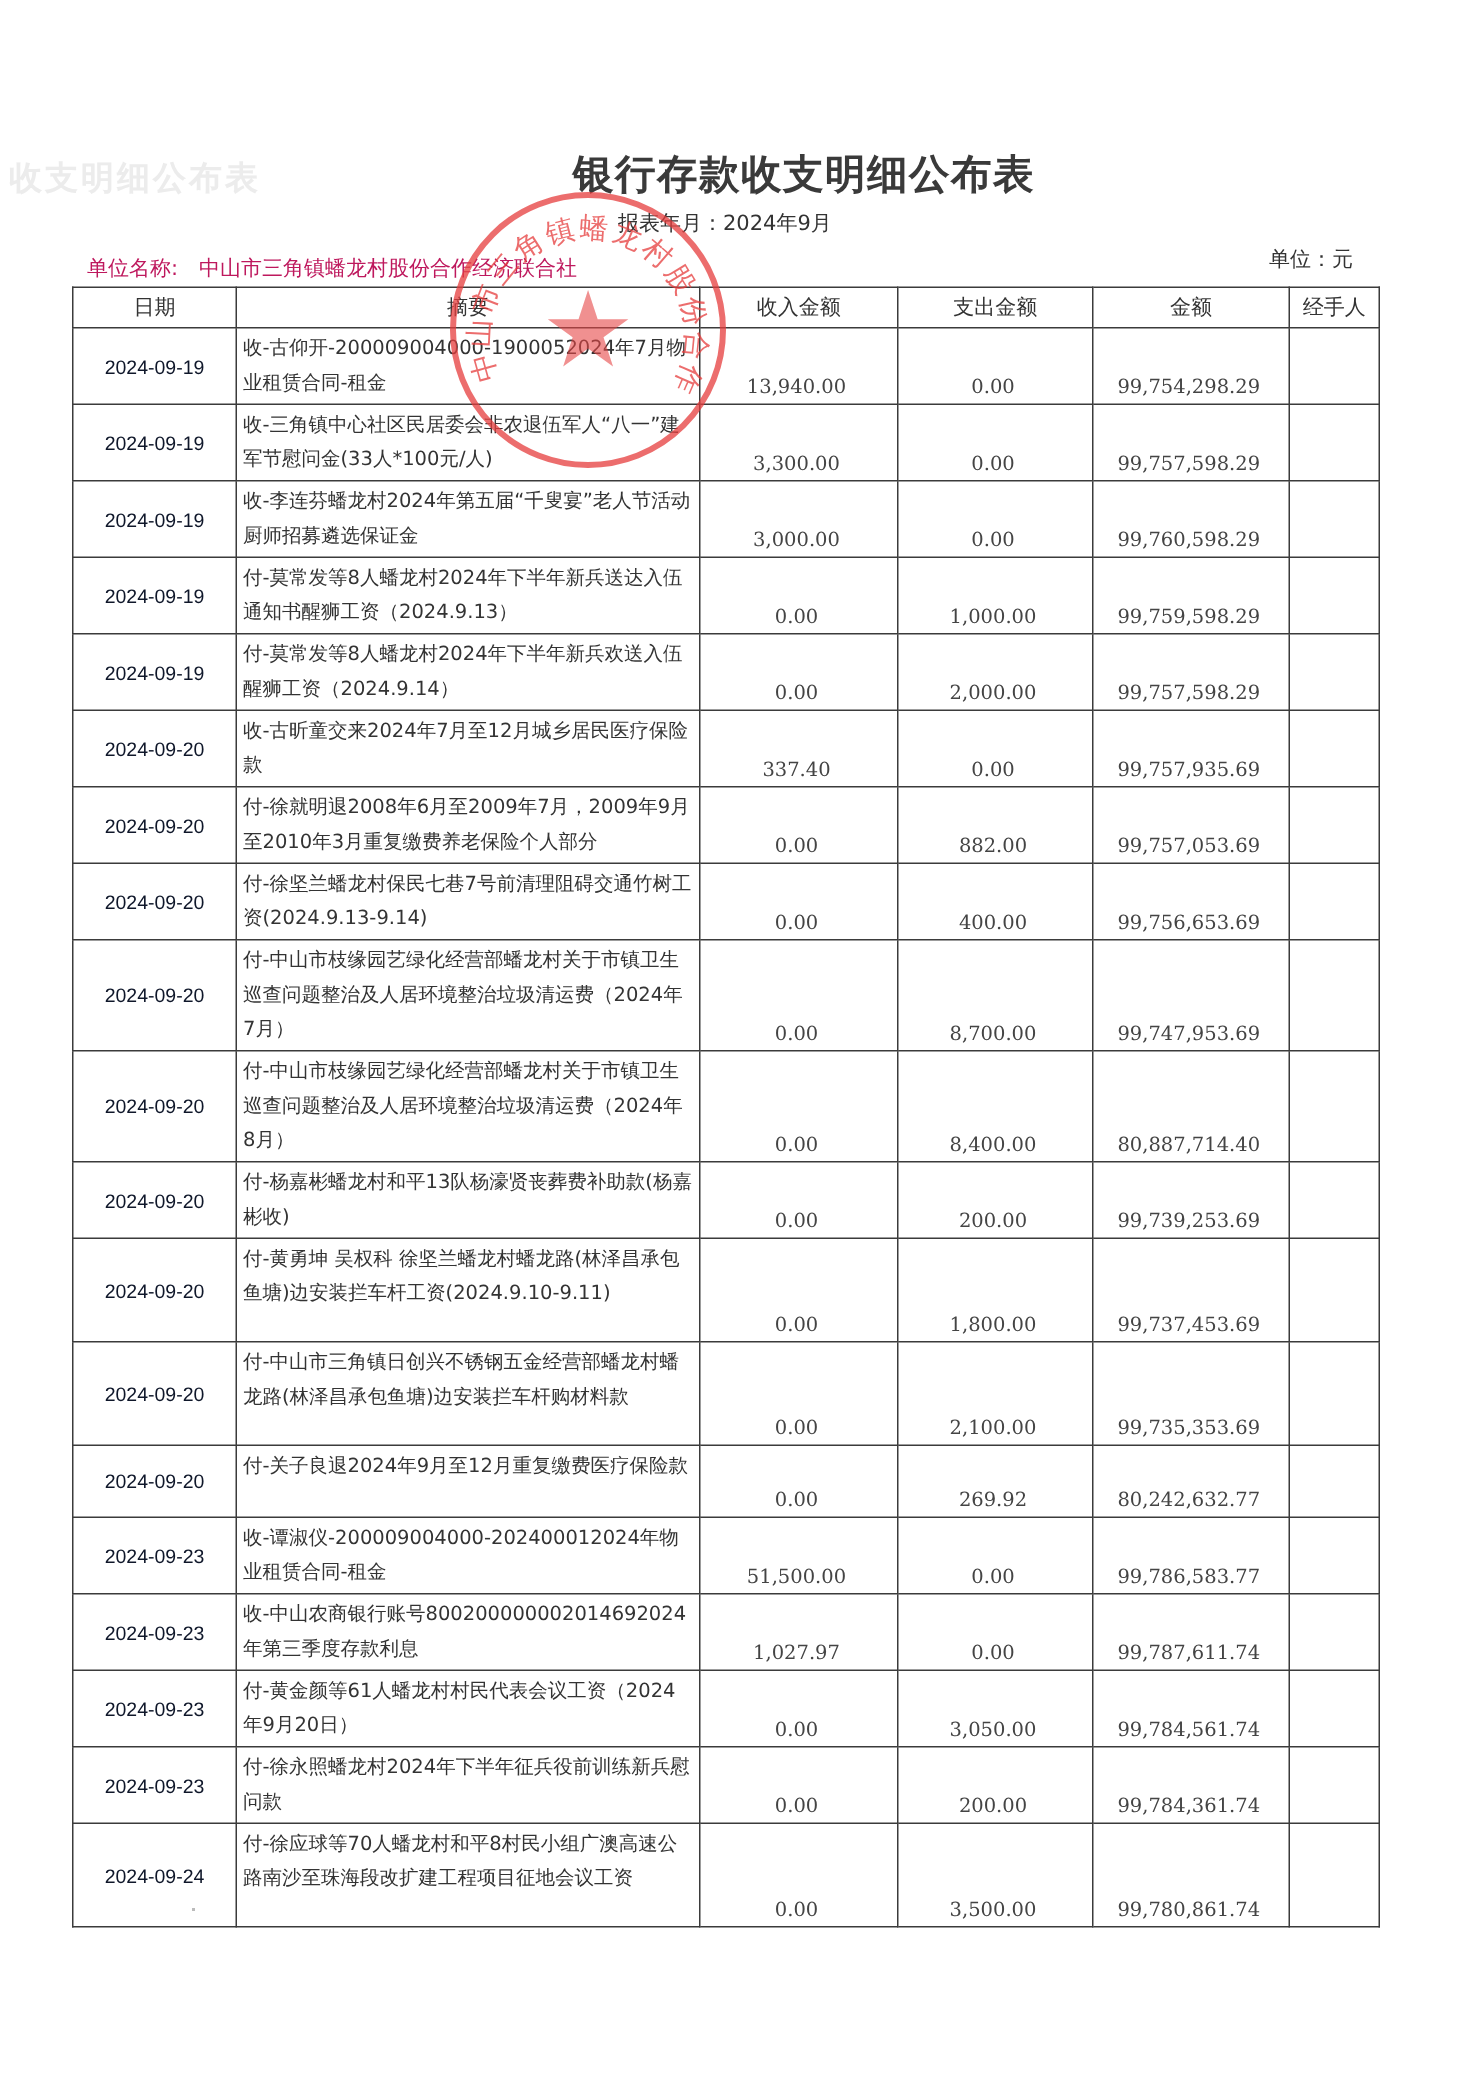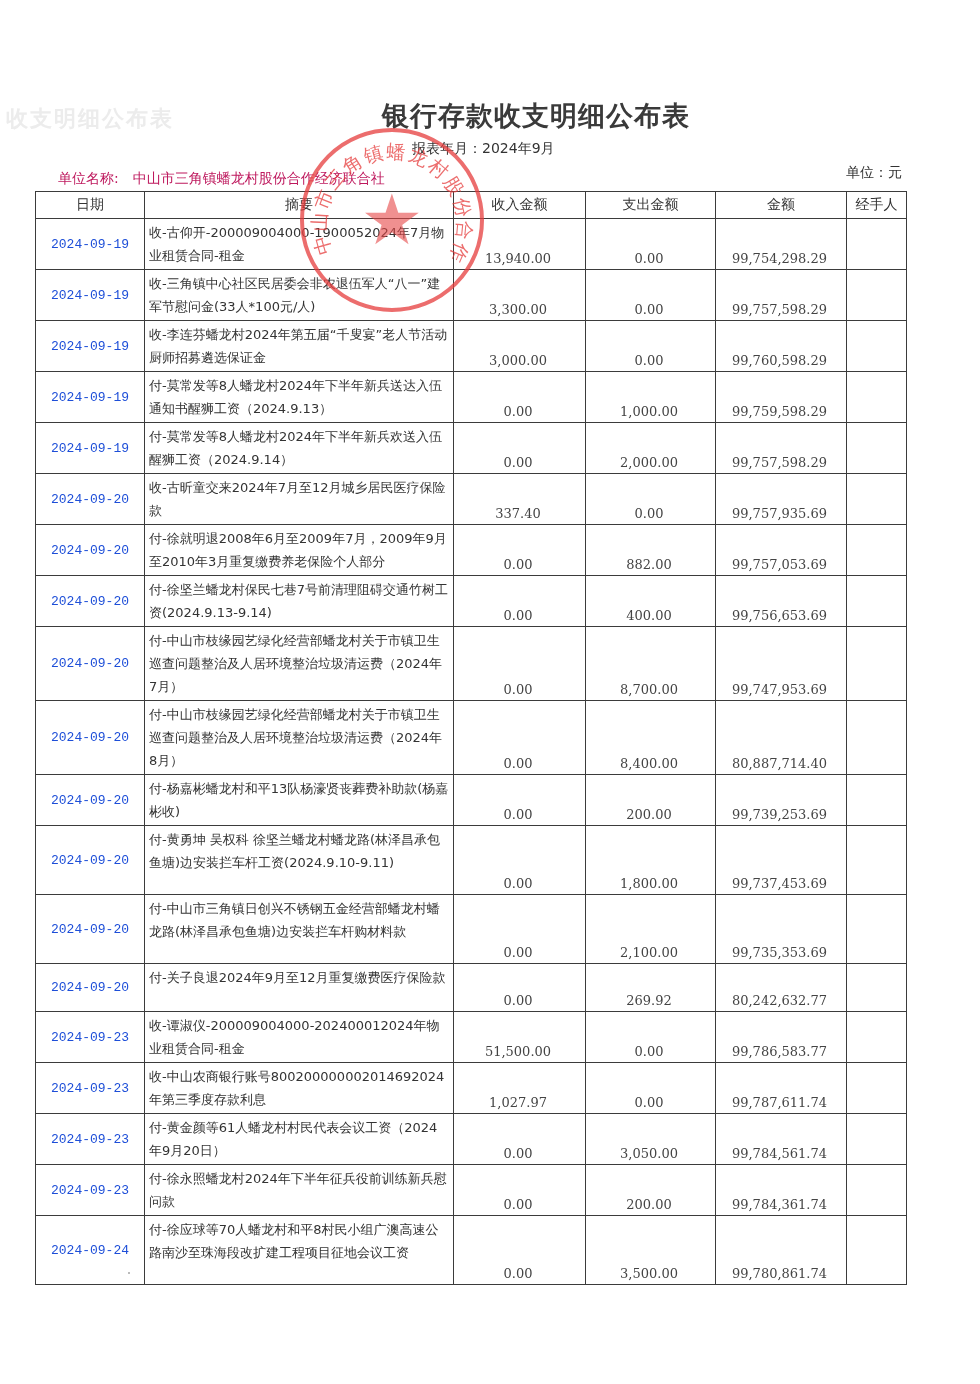--- a/index.html
+++ b/index.html
@@ -15,27 +15,27 @@
     position:absolute; left:0; width:980px; top:98px; text-align:center;
     font-size:27px; font-weight:bold; color:#3a3a3a; letter-spacing:1px;
     font-family:"DejaVu Sans", sans-serif;
     padding-left:46px;
   }
   .period { position:absolute; left:412px; top:140px; font-size:14px; color:#333; font-family:"DejaVu Sans", sans-serif; }
   .unitname { position:absolute; left:58px; top:170px; font-size:14px; color:#be185d; font-family:"DejaVu Sans", sans-serif; }
   .unitname .val { margin-left:14px; }
   .unit { position:absolute; right:78px; top:164px; font-size:14px; color:#333; font-family:"DejaVu Sans", sans-serif; }
   table {
-    position:absolute; left:35px; top:191px; border-collapse:collapse; table-layout:fixed; width:871px;
+    position:absolute; left:48px; top:191px; border-collapse:collapse; table-layout:fixed; width:871px;
   }
   td, th { border:1.4px solid #3b3b3b; padding:0; }
   th {
     height:26px; font-weight:normal; font-size:14px; color:#333; font-family:"DejaVu Sans", sans-serif;
   }
-  td.date { text-align:center; font-size:13px; color:#1d4ed8; vertical-align:middle; font-family:Liberation Mono, monospace; }
+  td.date { text-align:center; font-size:13px; color:#0f172a; vertical-align:middle; font-family:Liberation Sans, sans-serif; }
   td.desc {
     font-size:13px; line-height:23px; padding:2px 3px 2px 4px; color:#333;
     font-family:"DejaVu Sans", sans-serif; vertical-align:top; word-break:break-all;
   }
   td.num {
     text-align:center; vertical-align:bottom; font-size:13px; color:#444;
     padding:0 3px 3px 0; font-family:"DejaVu Serif", serif;
   }
   td.handler { }
   .stamp {

